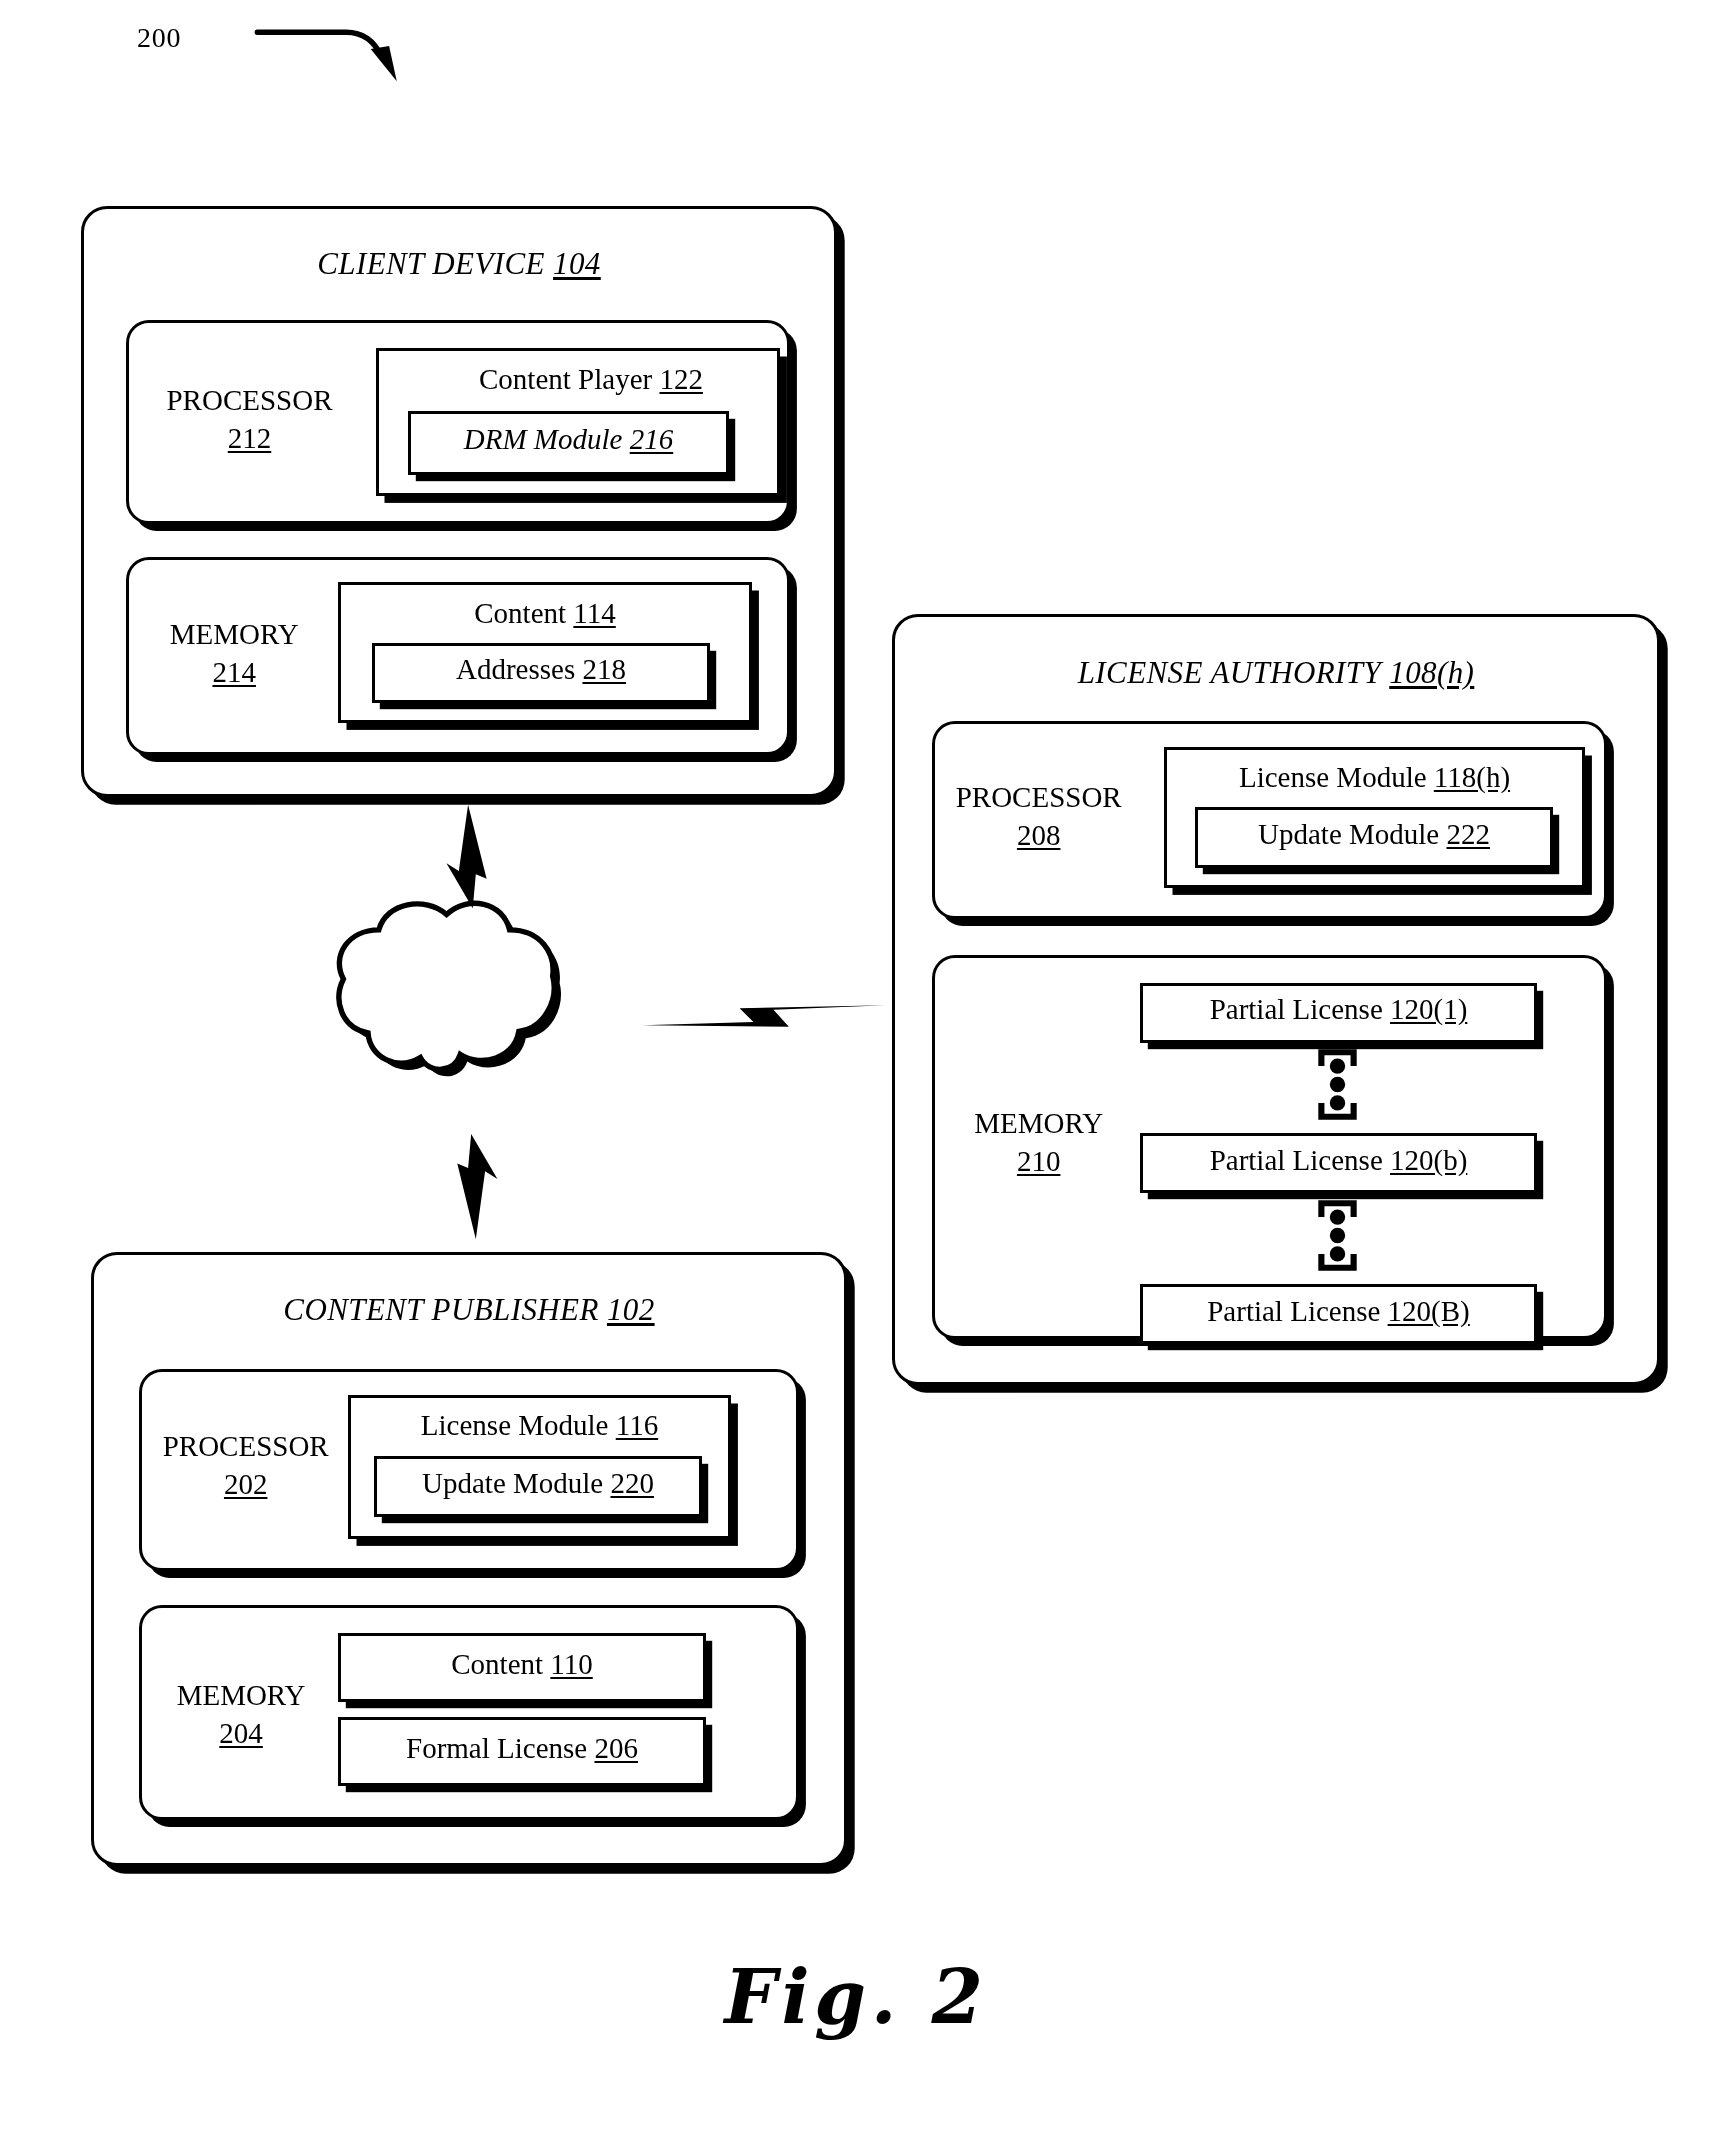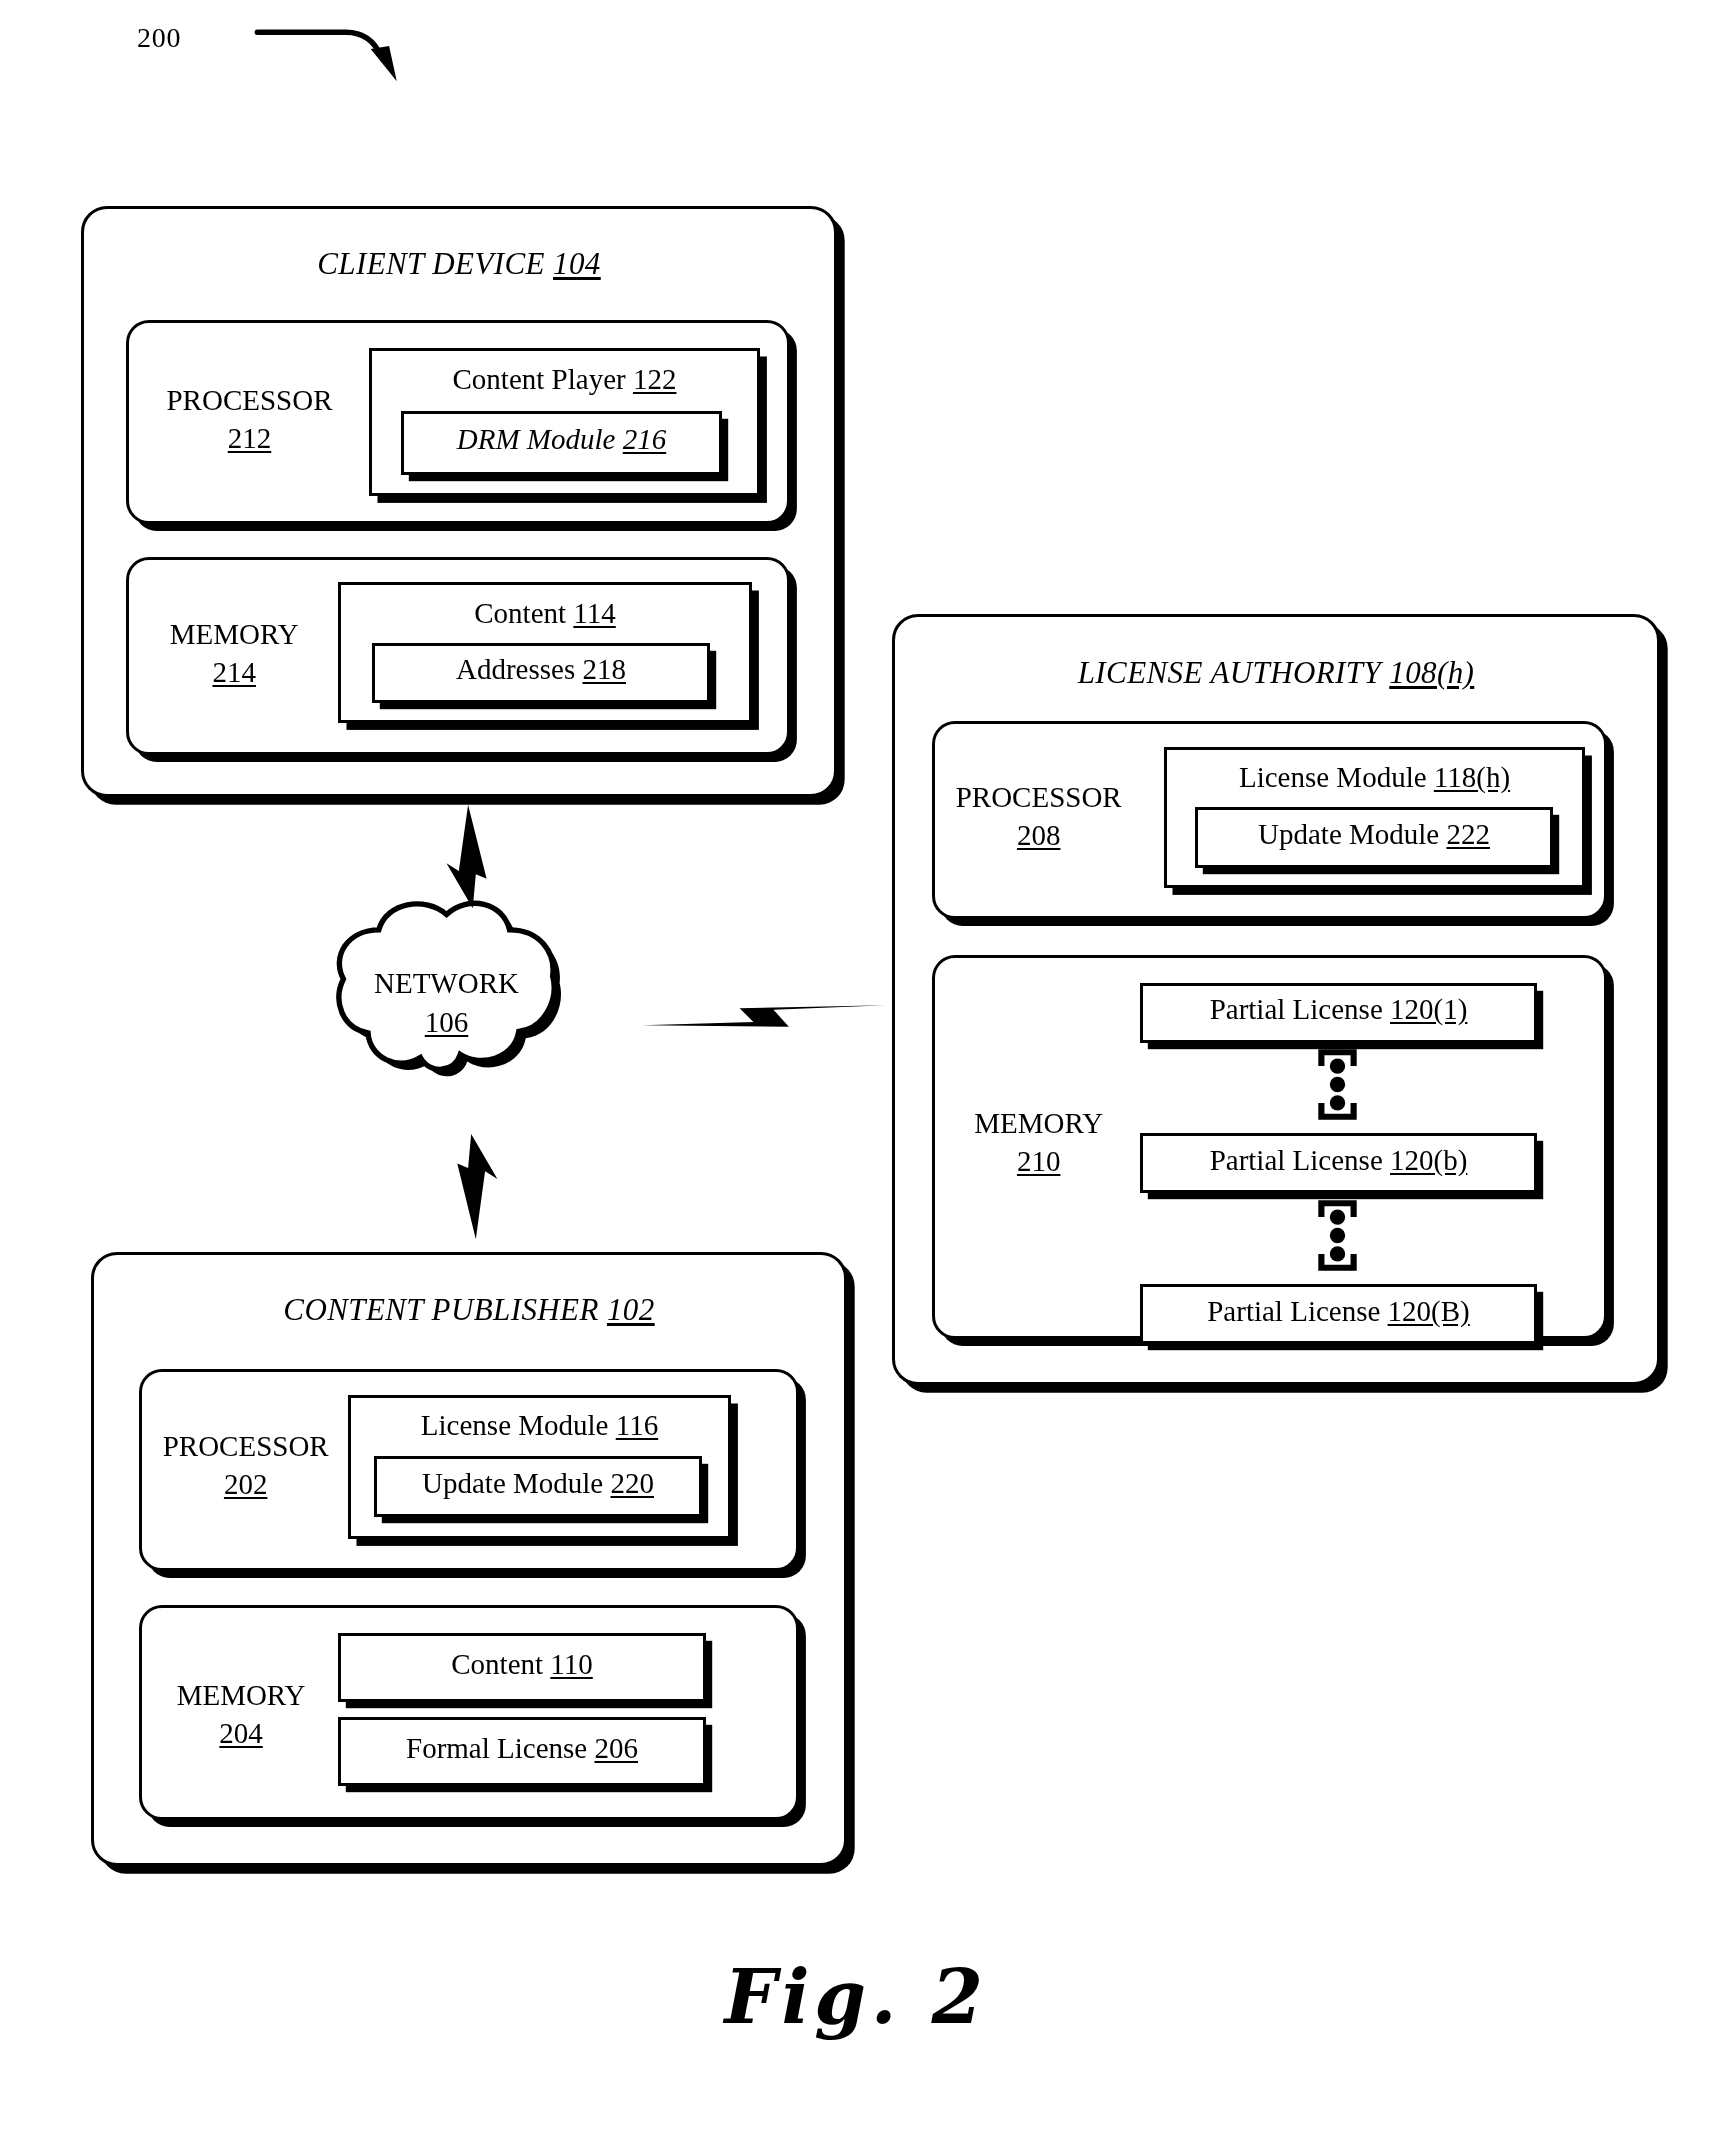--- a/index.html
+++ b/index.html
@@ -135,21 +135,21 @@
 
   <div class="box-title" style="top:37px;">CLIENT DEVICE <span class="u">104</span></div>
 
   <div class="sub-box" id="client-processor-box" style="left:42px; top:111px; width:658px; height:198px;">
 
     <div class="side-label" style="left:18.5px; top:58px; width:204px;">
       <span>PROCESSOR</span>
       <span class="num u">212</span>
     </div>
 
-    <div class="sq-box" id="content-player-box" style="left:240px; top:24.6px; width:385px; height:142px;">
+    <div class="sq-box" id="content-player-box" style="left:247px; top:24.6px; width:385px; height:142px;padding-left:13px;">
       <div class="inner-text" style="top:12.3px;">Content Player <span class="u">122</span></div>
 
       <div class="sq-box-thin" id="drm-module-box" style="left:29px; top:60px; width:315px; height:58px;font-style:italic;">
         <div class="inner-text" style="top:9.2px;">DRM Module <span class="u">216</span></div>
       </div>
     </div>
   </div>
 
   <div class="sub-box" id="client-memory-box" style="left:42px; top:348px; width:658px; height:192px;">
 
@@ -242,24 +242,20 @@
              C178 -2 224 8 232 44
              C272 44 292 74 288 104
              C296 134 278 172 244 176
              C238 210 196 224 168 206
              C160 230 128 232 116 210
              C86 228 50 210 48 178
              C14 172 2 136 16 108
              C0 78 22 44 62 44
              C72 8 122 0 150 24 Z" fill="#fff" stroke="#000" stroke-width="7"></path>
   </svg>
-  <div id="network-cloud-label">
-    <span>NETWORK</span><br>
-    <span class="u">106</span>
-  </div>
 </div>
 
 <svg class="abs" style="left:431px; top:800px; width:85px; height:112px;" viewBox="0 0 110 145">
   <path d="M48 6 L36 92 L20 82 L54 140 L58 96 L72 102 Z" fill="#000"></path>
 </svg>
 
 <svg class="abs" style="left:638px; top:988px; width:254px; height:62px;" viewBox="0 0 330 80">
   <path d="M6 48 L150 44 L132 26 L322 22 L176 28 L196 50 Z" fill="#000"></path>
 </svg>
 

